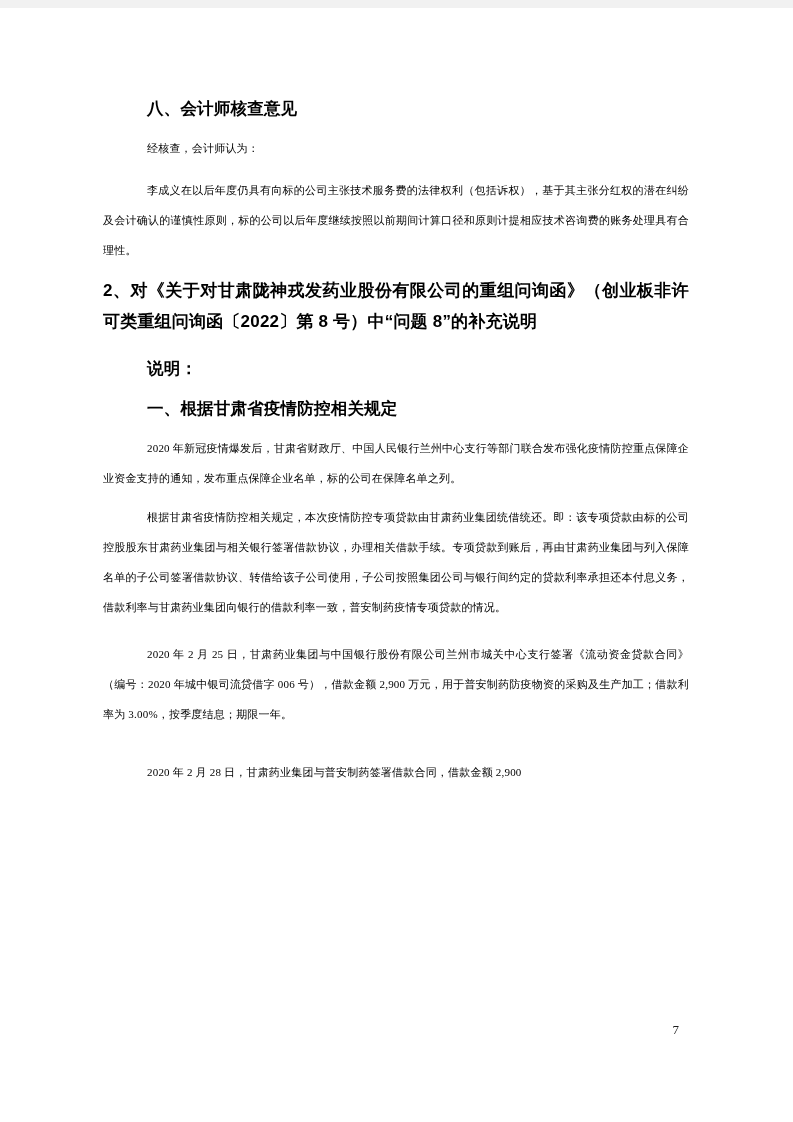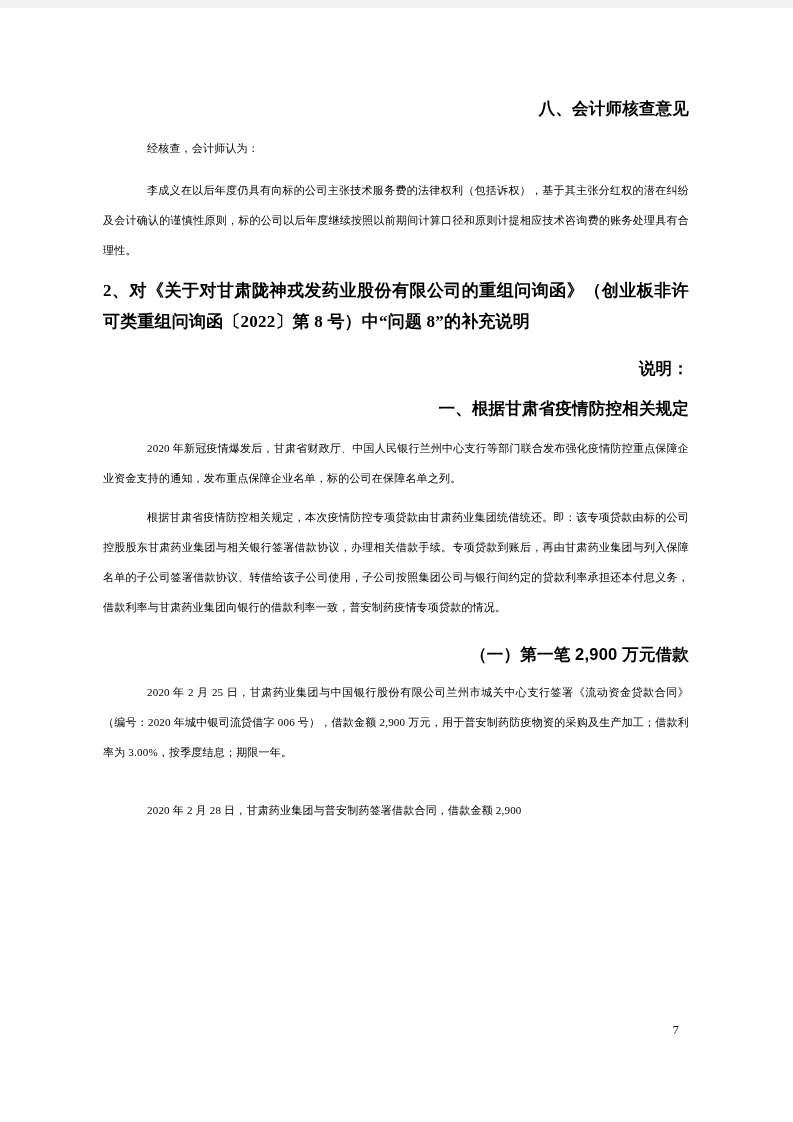--- a/index.html
+++ b/index.html
@@ -44,25 +44,24 @@
     letter-spacing: 0.2px;
   }
   .h3 {
     margin: 0;
     font-family: "Liberation Sans", "DejaVu Sans", sans-serif;
     font-weight: bold;
     font-size: 16.5px;
     line-height: 30px;
     text-indent: 44px;
     letter-spacing: 0.2px;
-    text-align: right;
   }
   .h2 {
     margin: 0;
-    font-family: Liberation Serif, serif;
+    font-family: Liberation Sans, sans-serif;
     font-weight: bold;
     font-size: 17px;
     line-height: 31px;
     text-align: justify;
     letter-spacing: 0.2px;
   }
   .mb8  { margin-bottom: 8px; }
   .mb10 { margin-bottom: 10px; }
   .mb12 { margin-bottom: 12px; }
   .mb13 { margin-bottom: 9px; }
@@ -96,21 +95,20 @@
 
     <h3 class="h3 mb10">说明：</h3>
 
     <h3 class="h3 mb10">一、根据甘肃省疫情防控相关规定</h3>
 
     <p class="para mb13">2020 年新冠疫情爆发后，甘肃省财政厅、中国人民银行兰州中心支行等部门联合发布强化疫情防控重点保障企业资金支持的通知，发布重点保障企业名单，标的公司在保障名单之列。</p>
 
     <p class="para mb17">根据甘肃省疫情防控相关规定，本次疫情防控专项贷款由甘肃药业集团统借统还。即：该专项贷款由标的公司控股股东甘肃药业集团与相关银行签署借款协议，办理相关借款手续。专项贷款到账后，再由甘肃药业集团与列入保障名单的子公司签署借款协议、转借给该子公司使用，子公司按照集团公司与银行间约定的贷款利率承担还本付息义务，借款利率与甘肃药业集团向银行的借款利率一致，普安制药疫情专项贷款的情况。</p>
 
 
-    <h3 class="h3 mb8">（一）第一笔 2,900 万元借款</h3>
 
     <p class="para mb15">2020 年 2 月 25 日，甘肃药业集团与中国银行股份有限公司兰州市城关中心支行签署《流动资金贷款合同》（编号：2020 年城中银司流贷借字 006 号），借款金额 2,900 万元，用于普安制药防疫物资的采购及生产加工；借款利率为 3.00%，按季度结息；期限一年。</p>
 
     <p class="para">2020 年 2 月 28 日，甘肃药业集团与普安制药签署借款合同，借款金额 2,900</p>
   </div>
 
   <div class="page-num">7</div>
 </div>
 
 </body></html>

